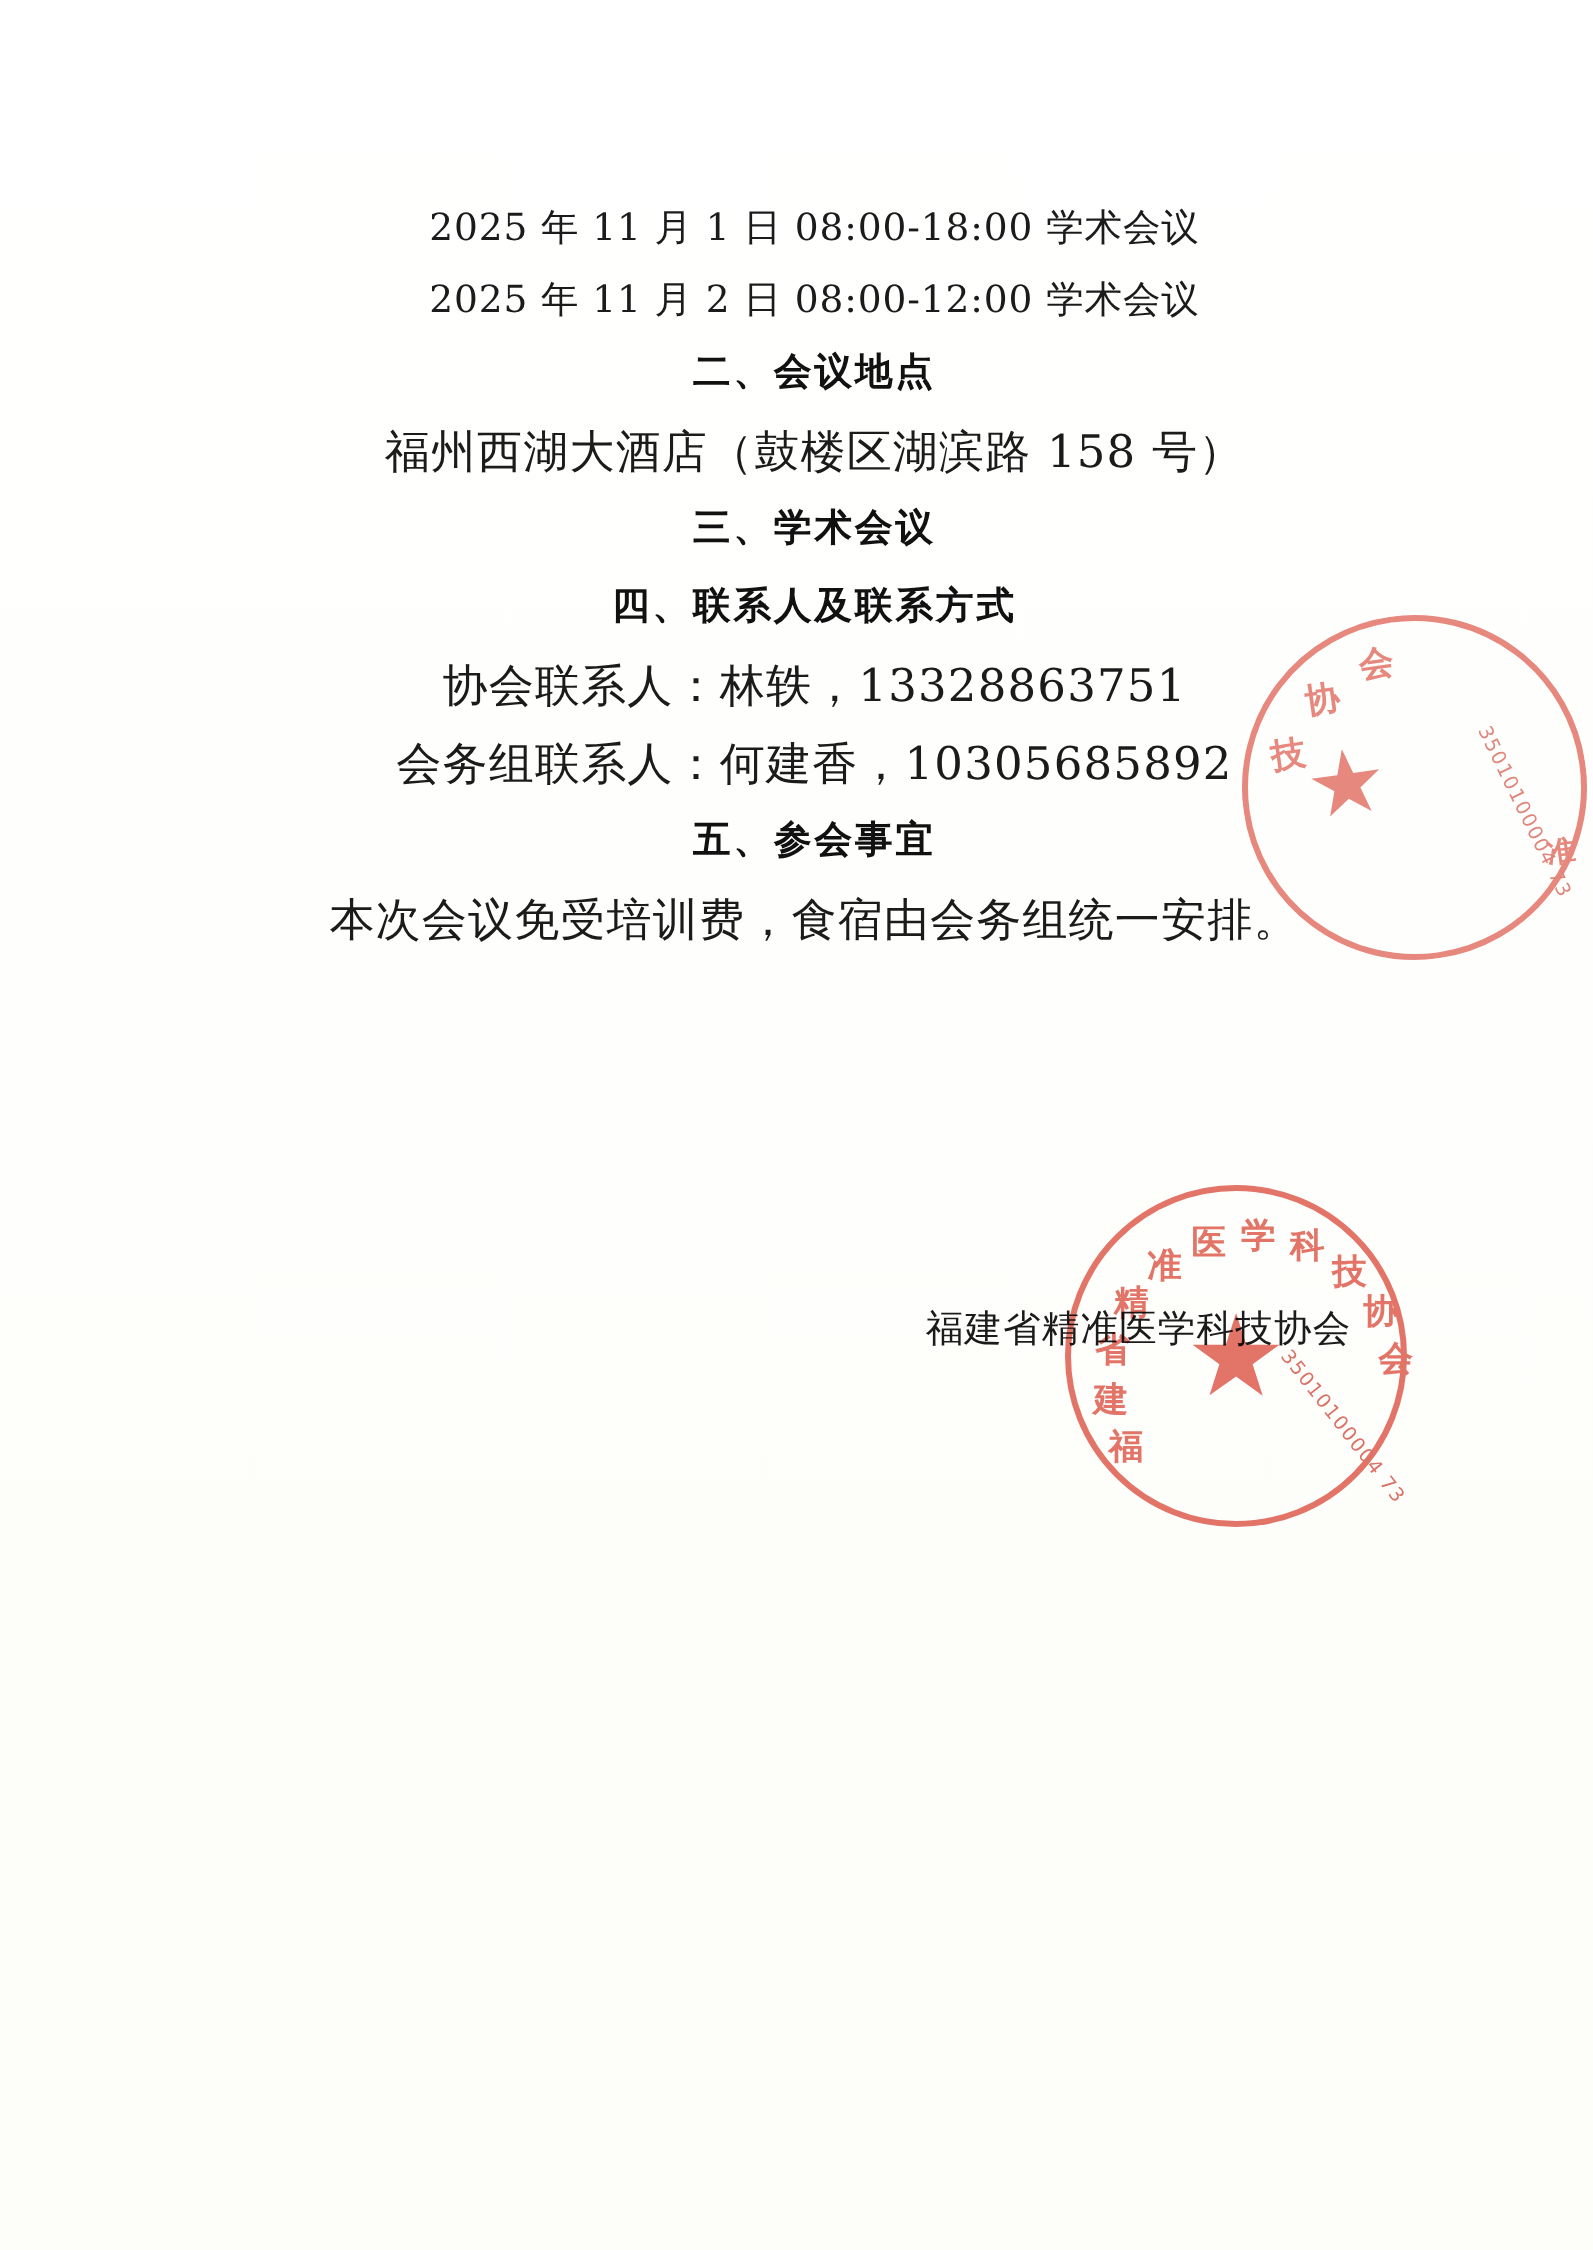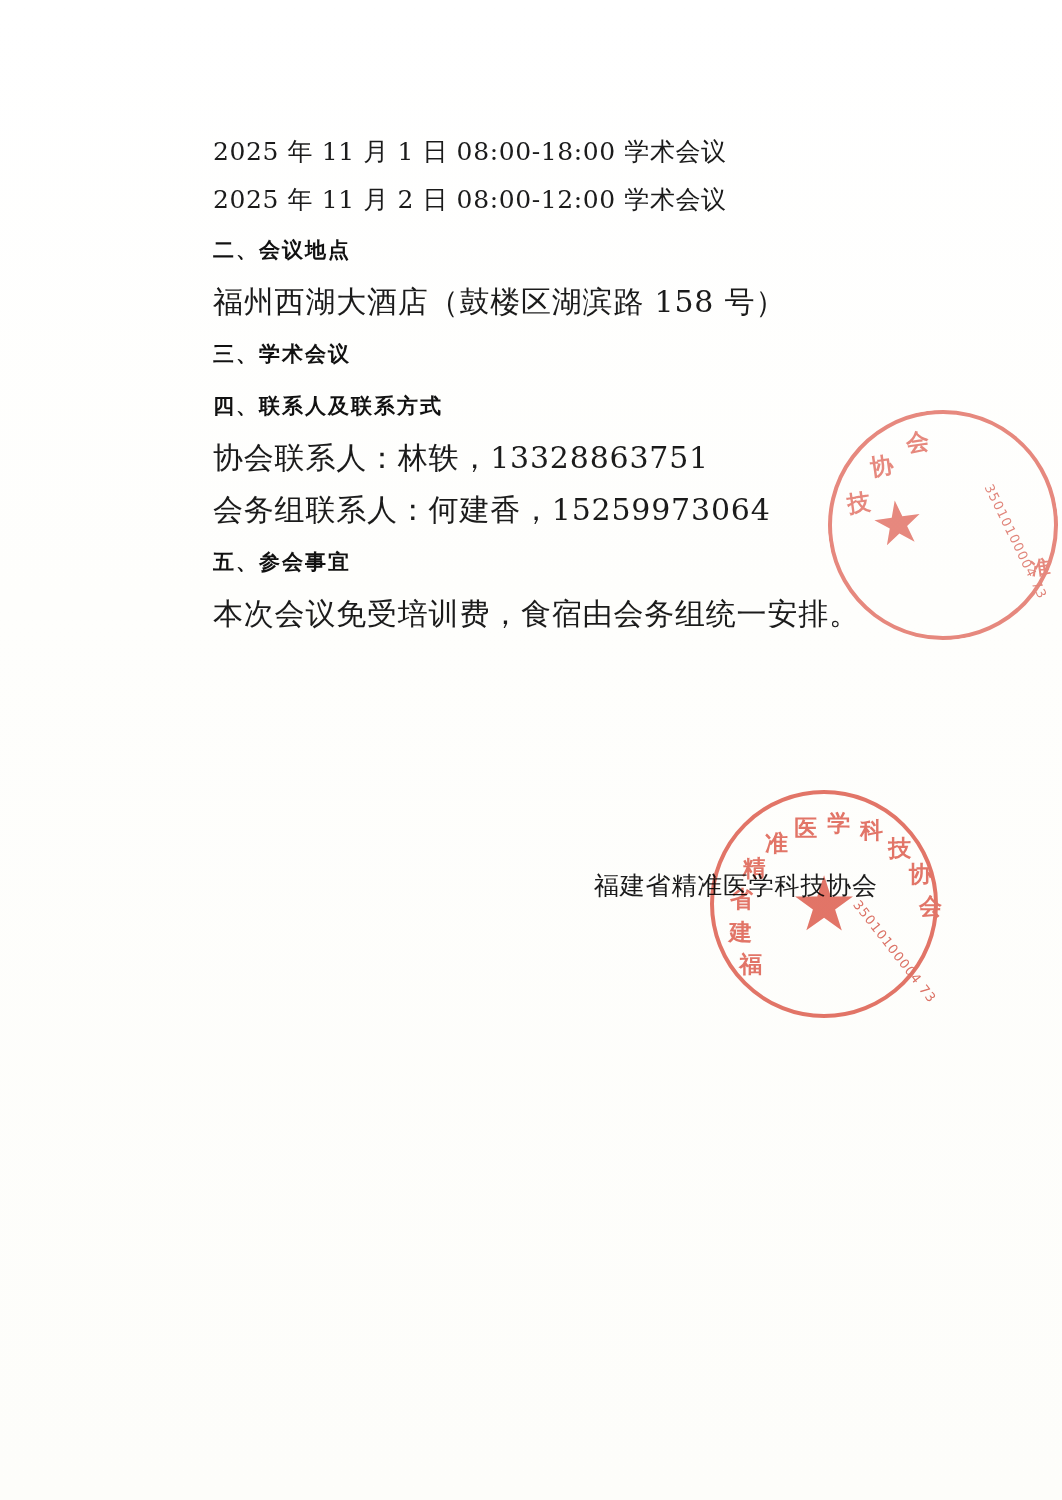--- a/index.html
+++ b/index.html
@@ -8,20 +8,21 @@
     background: #ffffff;
   }
   .page {
     position: relative;
     width: 1062px;
     height: 1500px;
     background: #e5e5e5;
     overflow: hidden;
     font-family: "DejaVu Serif", "Liberation Serif", serif;
     color: #1a1a1a;
+    text-align: center;
   }
   
   .paper-tint {
     position: absolute;
     inset: 0;
     background: linear-gradient(180deg, #ffffff 0%, #fefefc 40%, #fdfdfa 100%);
     pointer-events: none;
   }
   .content {
     position: absolute;
@@ -30,26 +31,27 @@
     width: 660px;
   }
   .line {
     font-size: 25px;
     line-height: 48px;
     letter-spacing: 0.6px;
     white-space: nowrap;
     color: #1b1b1b;
   }
   .heading {
-    font-size: 21px;
+    font-size: 25px;
     line-height: 52px;
     font-weight: bold;
     letter-spacing: 2px;
     white-space: nowrap;
     color: #111111;
+    font-family: Liberation Mono, monospace;
   }
   .body-line {
     font-size: 30px;
     line-height: 52px;
     letter-spacing: 0.8px;
     white-space: nowrap;
     color: #1b1b1b;
   }
 
   
@@ -150,21 +152,21 @@
     <div class="line">2025 年 11 月 1 日 08:00-18:00  学术会议</div>
     <div class="line">2025 年 11 月 2 日 08:00-12:00  学术会议</div>
 
     <div class="heading">二、会议地点</div>
     <div class="body-line">福州西湖大酒店（鼓楼区湖滨路 158 号）</div>
 
     <div class="heading">三、学术会议</div>
 
     <div class="heading">四、联系人及联系方式</div>
     <div class="body-line">协会联系人：林轶，13328863751</div>
-    <div class="body-line">会务组联系人：何建香，15259973064</div>
+    <div class="body-line">会务组联系人：何建香，10305685892</div>
 
     <div class="heading">五、参会事宜</div>
     <div class="body-line">本次会议免受培训费，食宿由会务组统一安排。</div>
 
   </div>
 
   <div class="signature">
     <div class="sig-line">福建省精准医学科技协会</div>
   </div>
 

